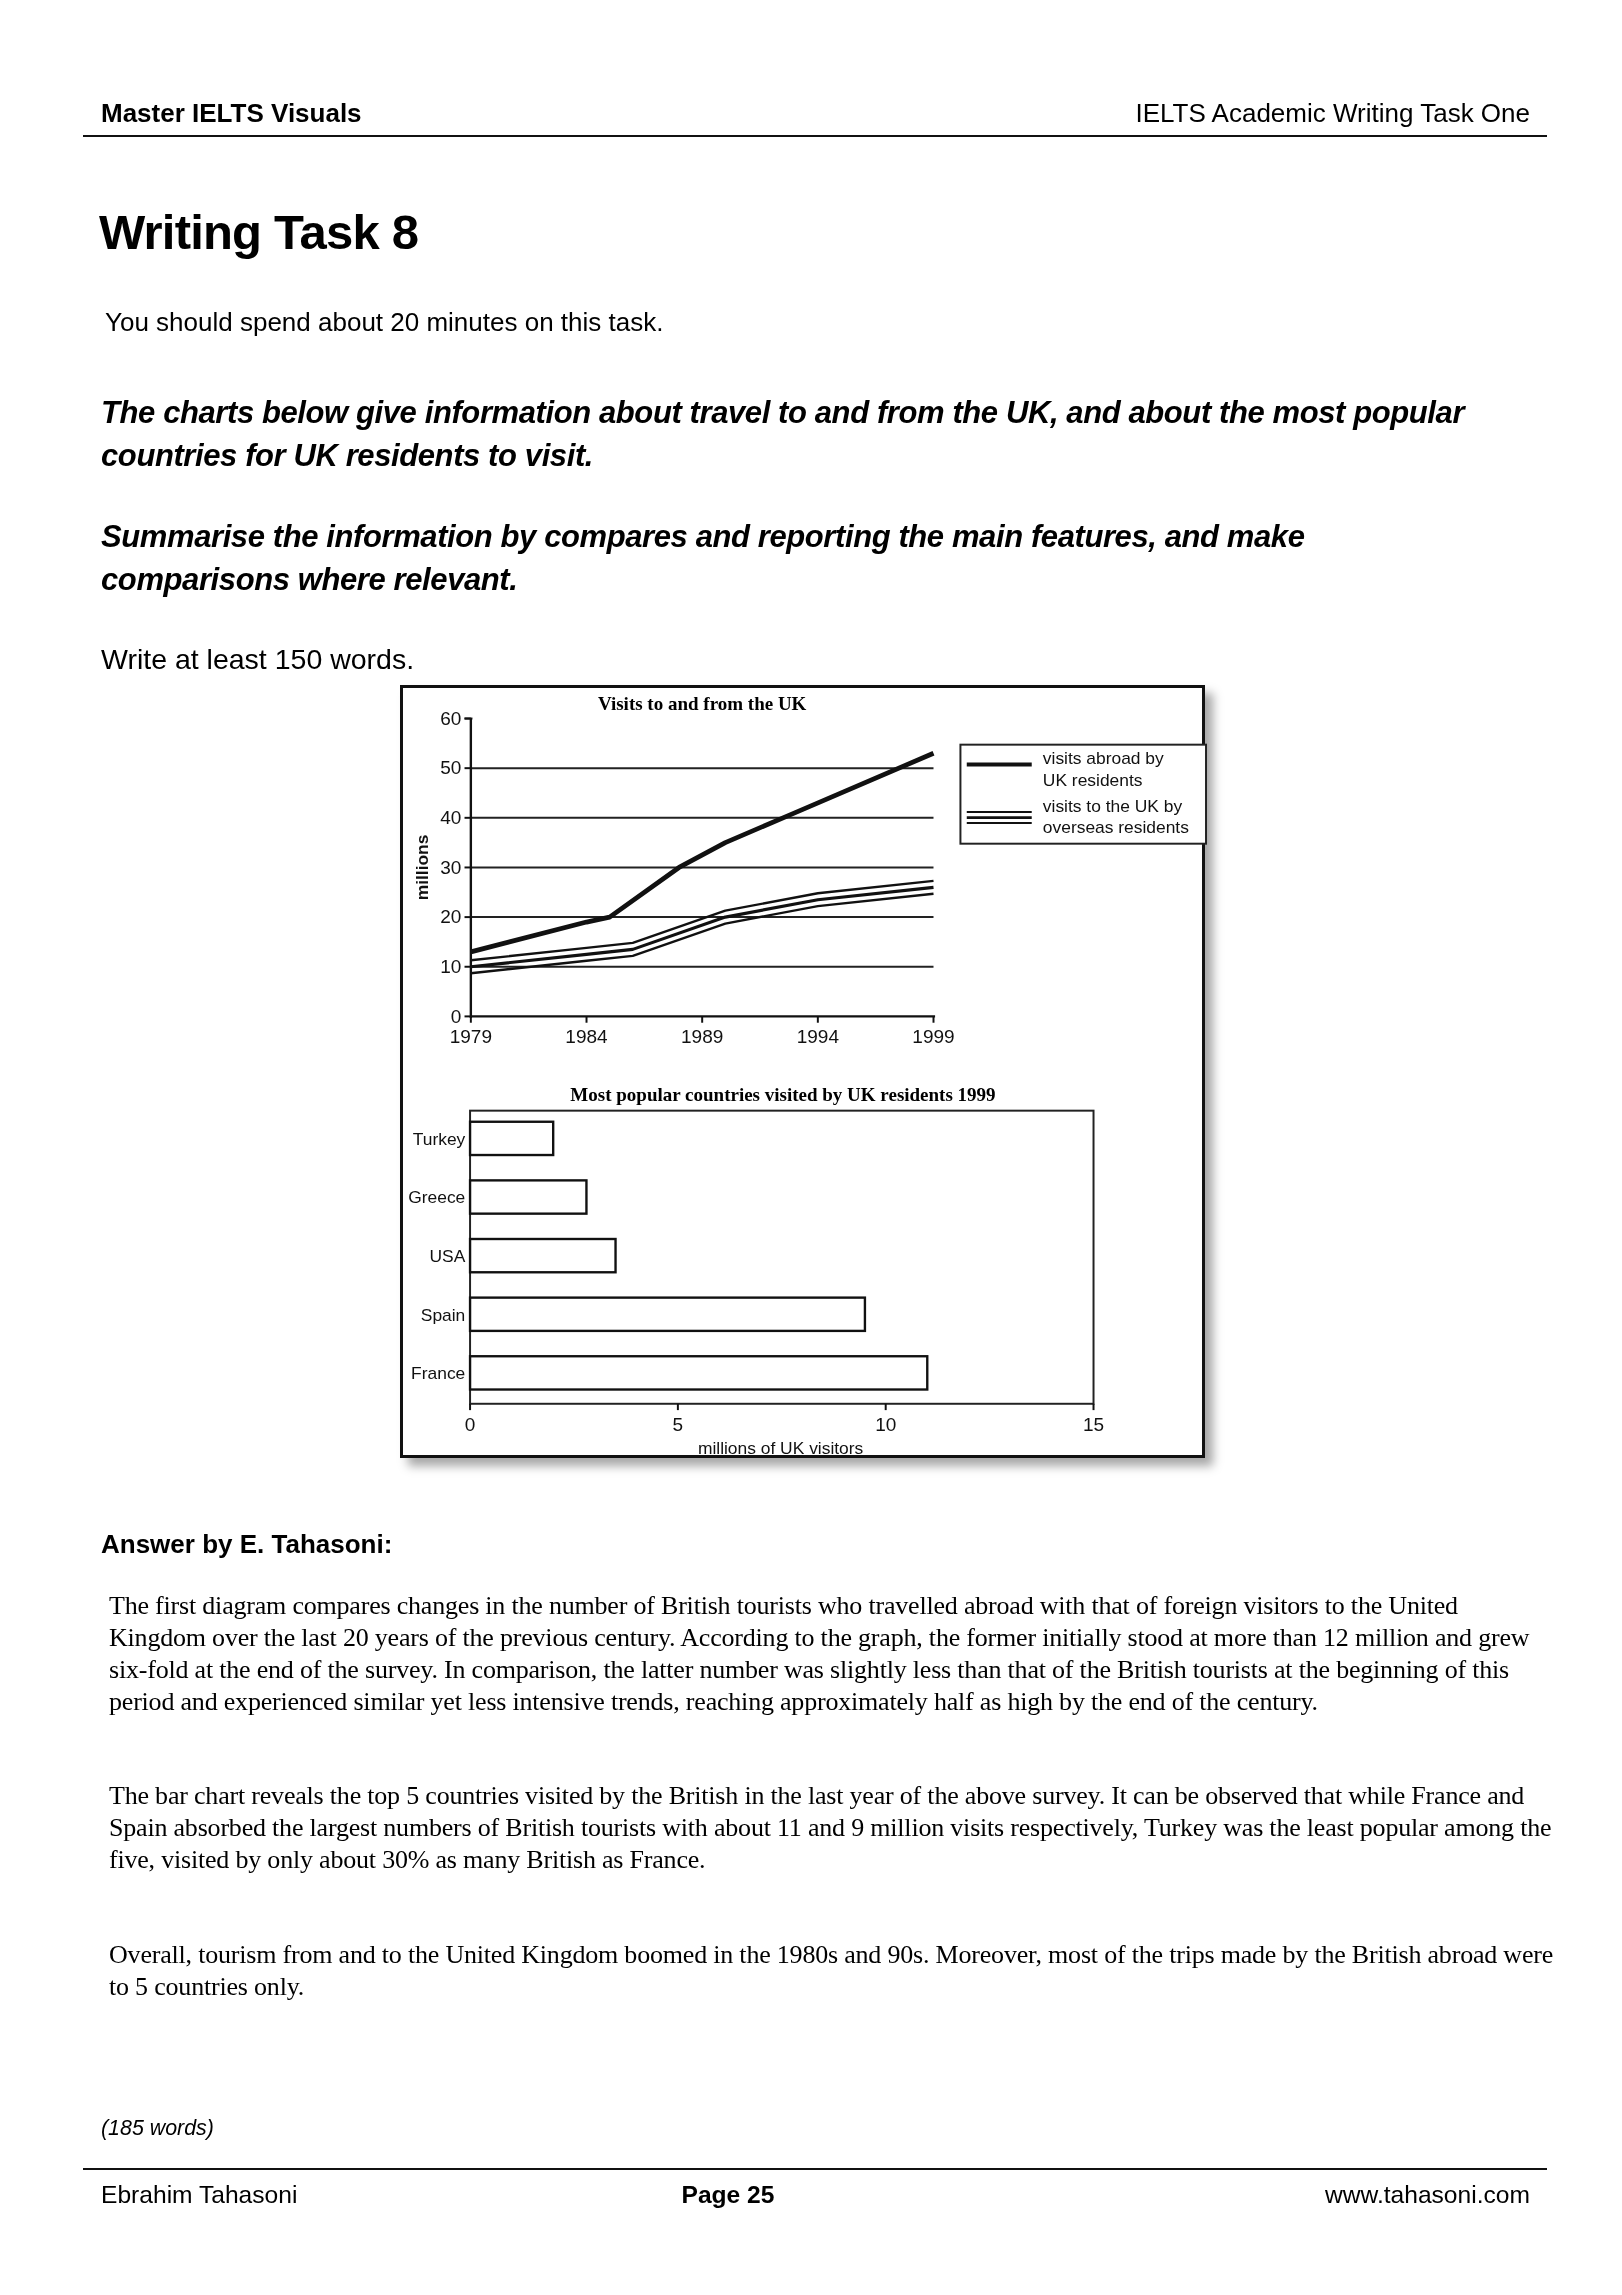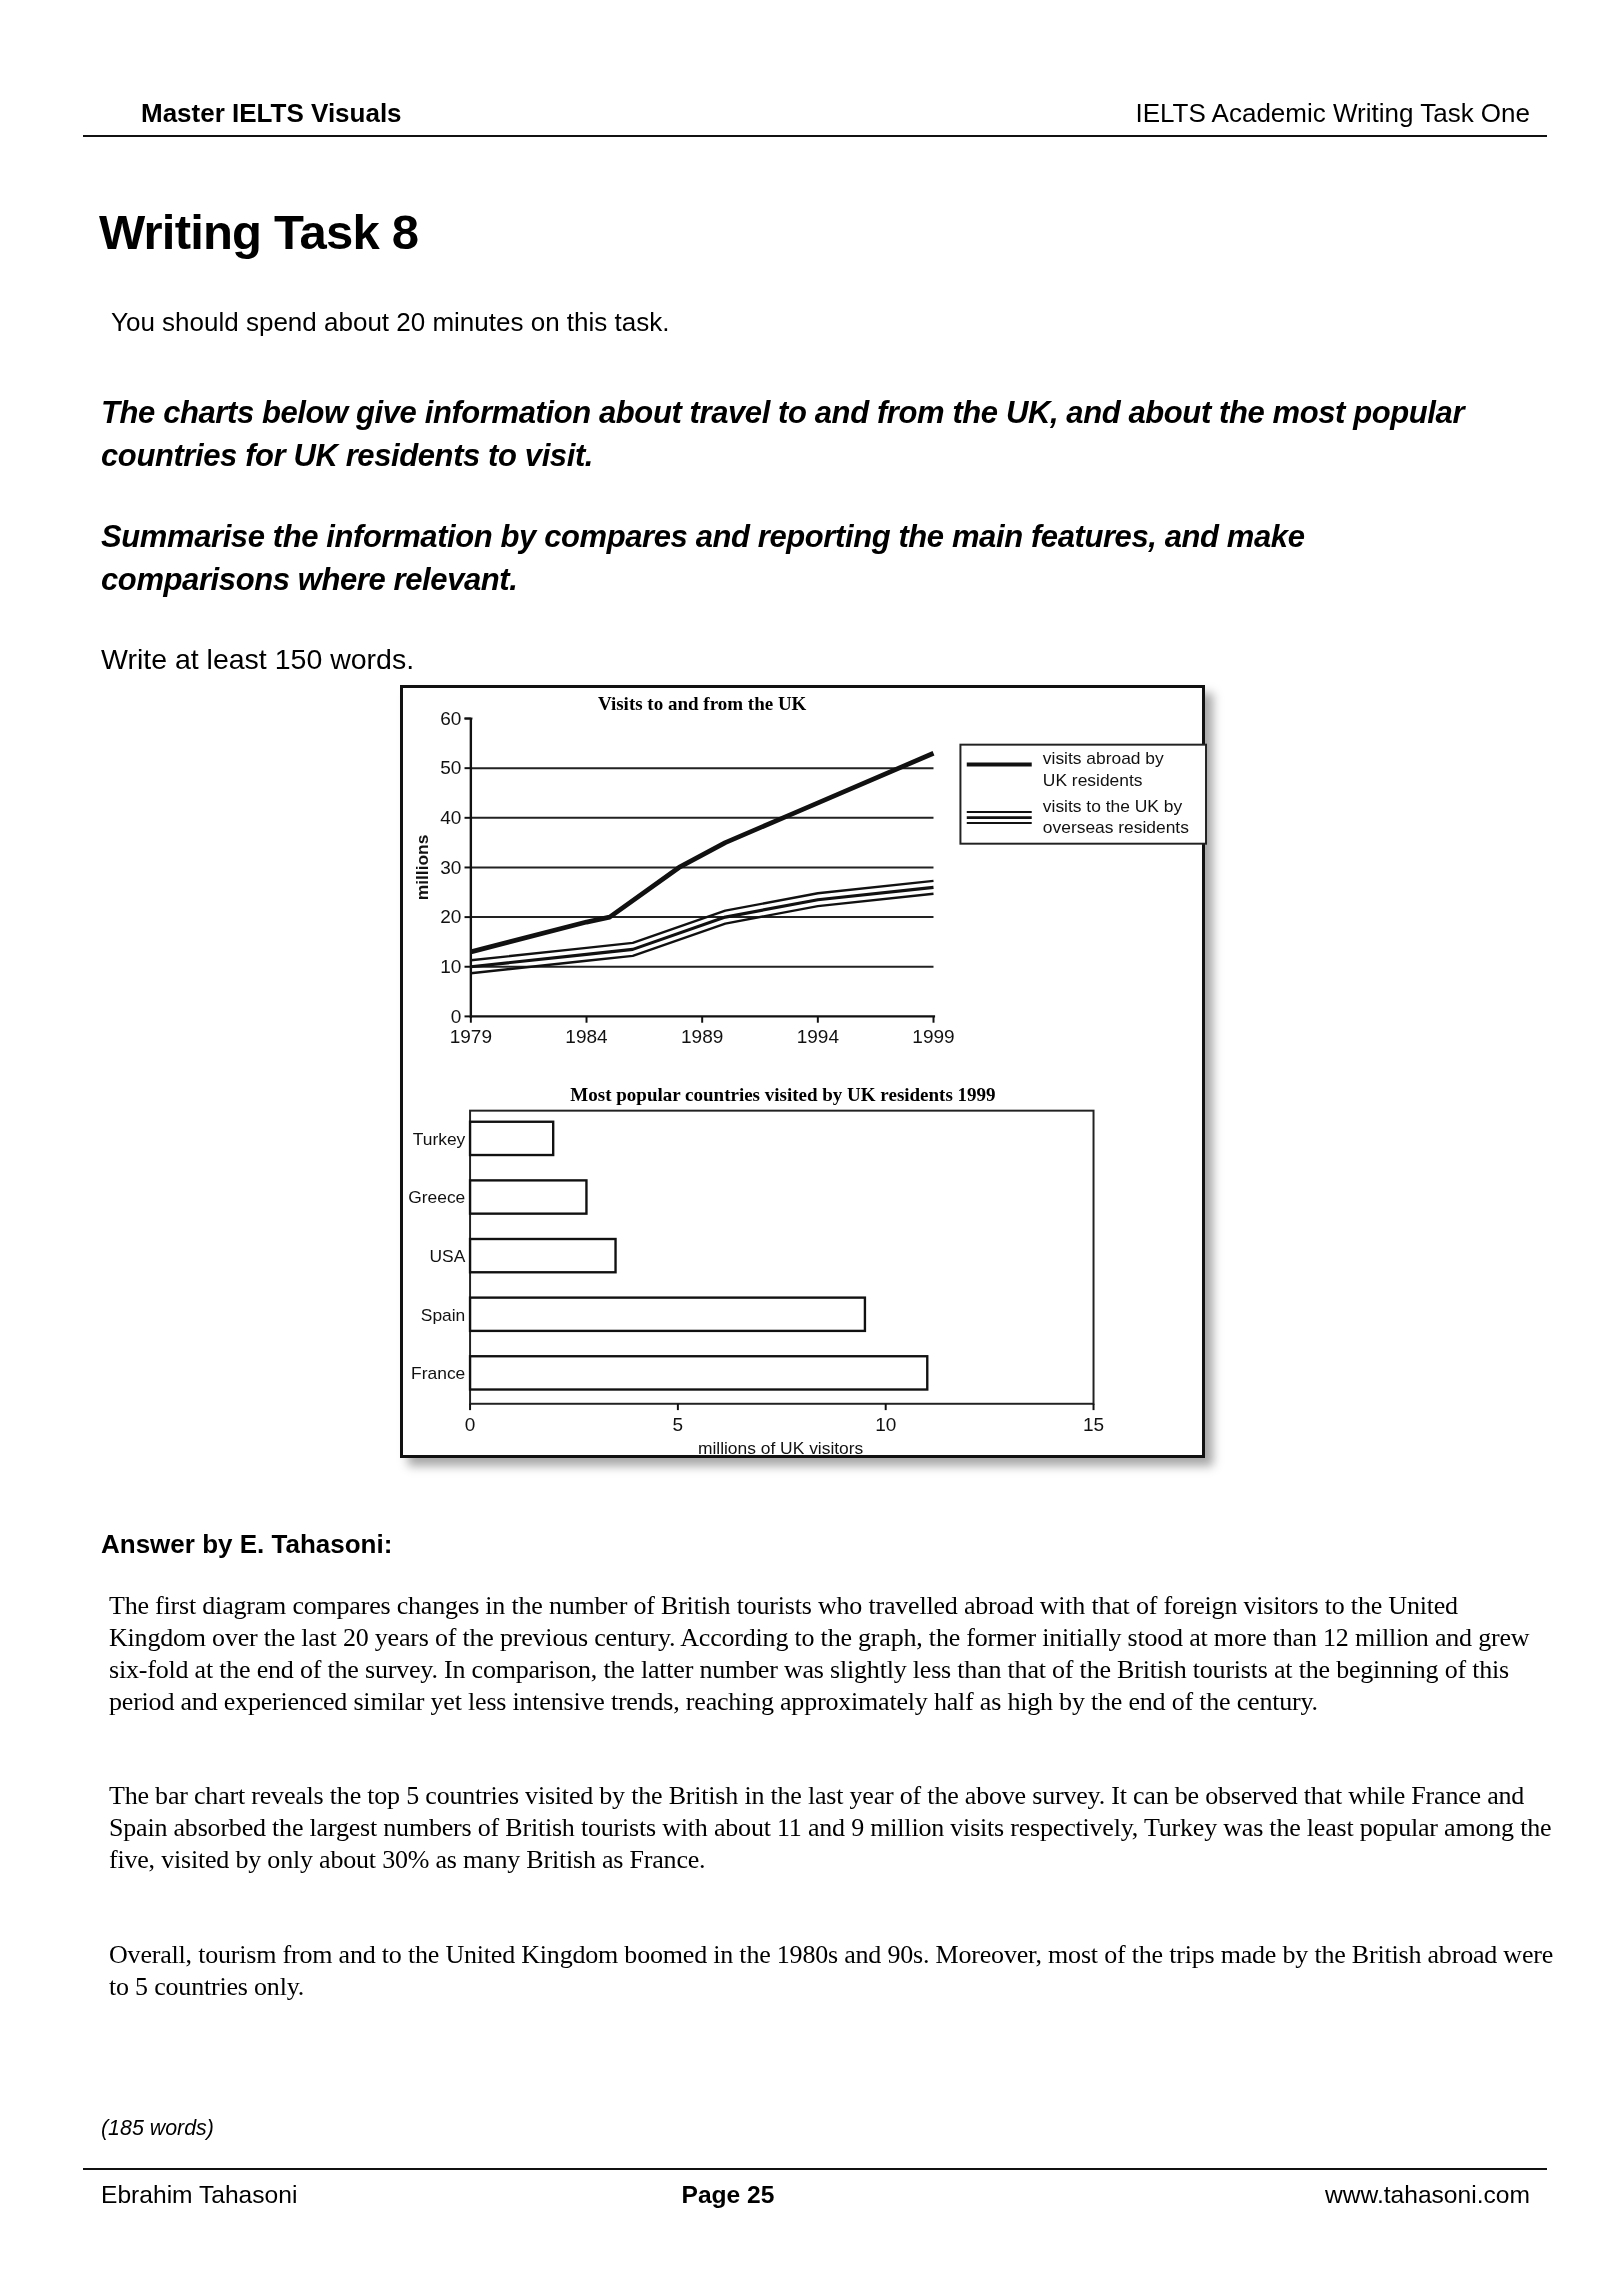--- a/index.html
+++ b/index.html
@@ -1,18 +1,18 @@
 <!DOCTYPE html>
 <html style="font-size:12.7px"><head>
 <meta charset="utf-8">
 <style>
   html, body { margin: 0; padding: 0; background: #ffffff; }
   body { width: 1623px; height: 2295px; position: relative; overflow: hidden; color: #000; }
   .abs { position: absolute; }
-  .hdr { font-family: "Liberation Sans", sans-serif; font-size: 26px; top: 98px; margin-left: 40px; }
+  .hdr { font-family: "Liberation Sans", sans-serif; font-size: 26px; top: 98px; }
   .hdr-left { left: 101px; font-weight: bold; }
   .hdr-right { right: 93px; }
   .rule { position: absolute; left: 83px; width: 1464px; height: 2.4px; background: #111; }
   .title { left: 99px; top: 204px; font-family: "Liberation Sans", sans-serif; font-weight: bold; font-size: 49px; letter-spacing: -0.8px; }
   .plain { font-family: "Liberation Sans", sans-serif; font-size: 26px; }
   .task-it { font-family: "Liberation Sans", sans-serif; font-style: italic; font-weight: bold; font-size: 31px; line-height: 43px; letter-spacing: -0.4px; width: 1474px; }
   .chart-frame { left: 400px; top: 685px; width: 805px; height: 773px; border: 3.2px solid #111; box-shadow: 8px 8px 9.5px rgba(0,0,0,0.35); background: #fff; box-sizing: border-box; }
   .ans-head { left: 101px; top: 1529px; font-family: "Liberation Sans", sans-serif; font-weight: bold; font-size: 26px; }
   .ans-p { left: 101px; width: 1450px; font-family: Liberation Serif, serif; font-size: 26px; line-height: 32px; letter-spacing: -0.2px; margin-left: 8px; }
   .words { left: 101px; top: 2116px; font-family: "Liberation Sans", sans-serif; font-style: italic; font-size: 21.4px; }
@@ -25,21 +25,21 @@
 </style>
 </head>
 <body>
 
 <div class="abs hdr hdr-left">Master IELTS Visuals</div>
 <div class="abs hdr hdr-right">IELTS Academic Writing Task One</div>
 <div class="rule" style="top:135px;"></div>
 
 <div class="abs title">Writing Task 8</div>
 
-<div class="abs plain" style="left:111px; top:307px;text-align:center;">You should spend about 20 minutes on this task.</div>
+<div class="abs plain" style="left:105px; top:307px;text-align:center;">You should spend about 20 minutes on this task.</div>
 <div class="abs task-it" style="left:101px; top:391px;">The charts below give information about travel to and from the UK, and about the most popular countries for UK residents to visit.</div>
 <div class="abs task-it" style="left:101px; top:515px; width:1347px;">Summarise the information by compares and reporting the main features, and make comparisons where relevant.</div>
 <div class="abs plain" style="left:101px; top:643px; font-size:28.5px;">Write at least 150 words.</div>
 
 <div class="abs chart-frame"></div>
 
 <svg class="abs" style="left:0; top:0;" width="1623" height="2295" viewBox="0 0 2048 2897">
 
   <g>
     <text id="lc-title" x="886" y="896" text-anchor="middle" font-size="24" class="serif-title">Visits to and from the UK</text>

